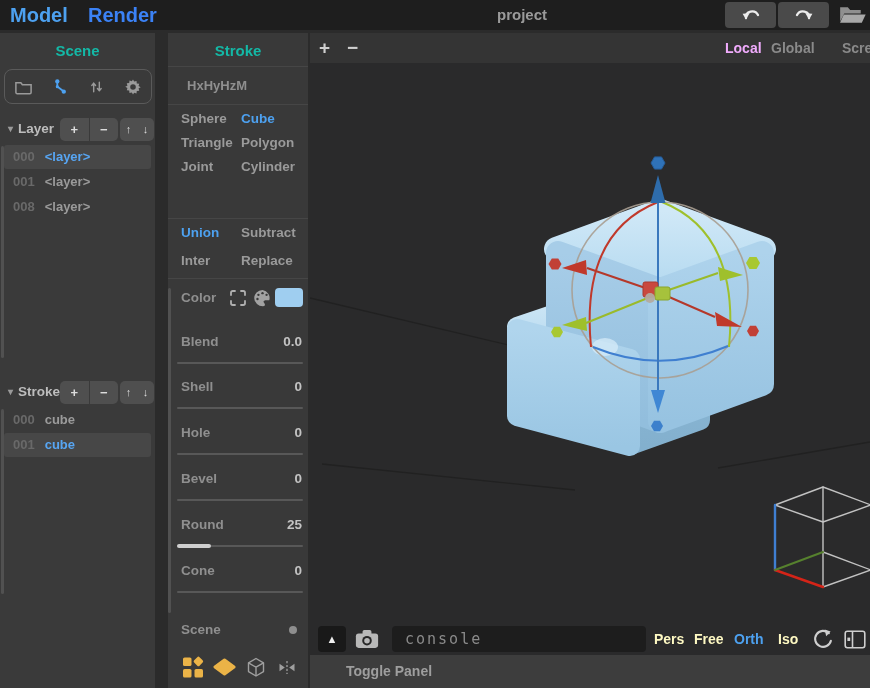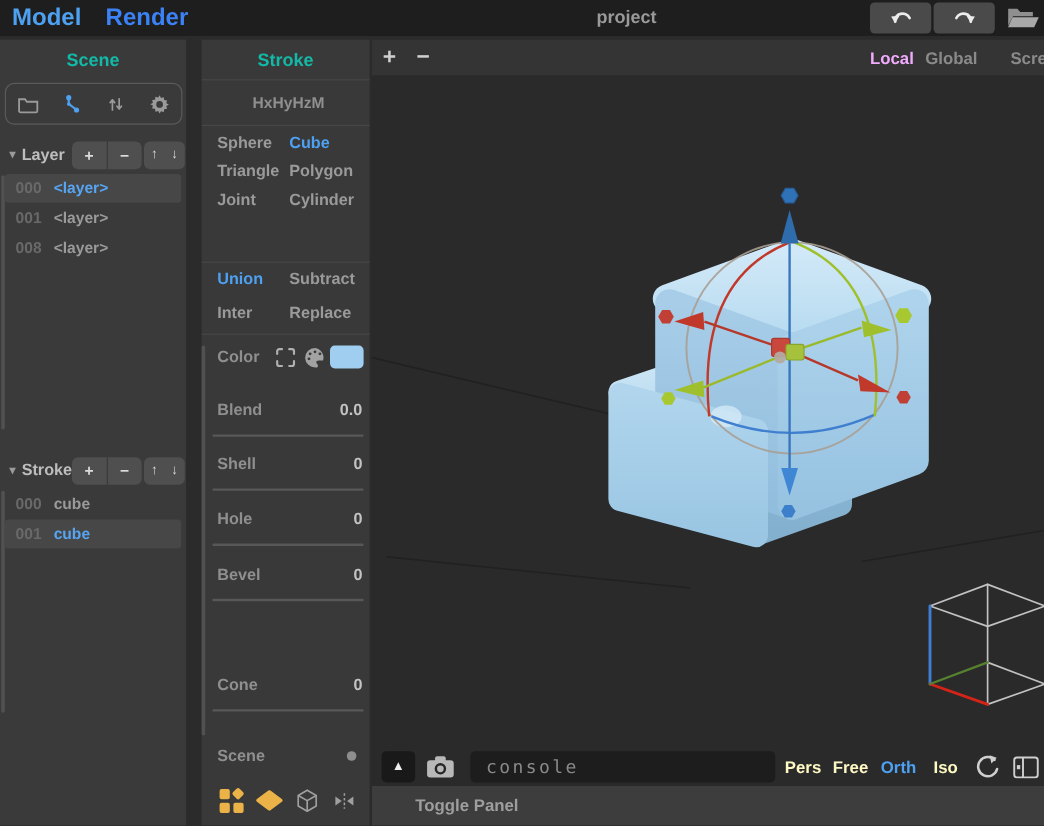--- a/index.html
+++ b/index.html
@@ -45,21 +45,21 @@
   .g2 span{font-size:11px}
   
   .lrow{position:absolute;left:4px;width:147px;height:24px;line-height:24px;border-radius:3px;font-size:13px;font-weight:bold;cursor:pointer}
   .lrow .idx{color:#696969;margin-left:9px}
   .lrow .lbl{color:#9a9a9a;margin-left:10px}
   .lrow.sel{background:#474747}
   .lrow.sel .lbl{color:#57a5f2}
   .scrollbar{position:absolute;left:1px;width:3px;background:#515151;border-radius:2px}
   
   .divider{position:absolute;left:0;right:0;height:1px;background:#464646}
-  #dim-row{position:absolute;left:19px;right:14px;top:37px;height:30px;display:flex;justify-content:center;align-items:center}
+  #dim-row{position:absolute;left:19px;right:14px;top:37px;height:30px;display:flex;justify-content:flex-start;align-items:center}
   #dim-row span{font-size:13px;font-weight:bold;color:#8f8f8f;cursor:pointer}
   .cellgrid{position:absolute;left:13px;right:6px;display:grid;grid-template-columns:60px auto}
   #shape-grid{top:76px;row-gap:4px}
   #bool-grid{top:190px;row-gap:8px}
   .cell{font-size:13.5px;font-weight:bold;color:#9a9a9a;height:20px;line-height:20px;cursor:pointer}
   .cell.active{color:#4da1f0}
   #color-row{position:absolute;left:13px;top:255px;height:20px;width:120px}
   #color-label{font-size:13.5px;font-weight:bold;color:#8f8f8f;line-height:20px}
   .crow-ic{position:absolute;top:1px;width:18px;height:18px;cursor:pointer}
   #color-swatch{position:absolute;left:94px;top:0;width:28px;height:19px;border-radius:4px;cursor:pointer}
@@ -268,20 +268,27 @@
     <span class="pvalue">0</span>
     <div class="ptrack">
         <div class="pfill" style="width: 0%;"></div>
       </div>
   </div>
   <div class="param" style="top:437px">
     <span class="plabel">Bevel</span>
     <span class="pvalue">0</span>
     <div class="ptrack">
         <div class="pfill" style="width: 0%;"></div>
+      </div>
+  </div>
+  <div class="param" style="top:483px">
+    <span class="plabel">Round</span>
+    <span class="pvalue">25</span>
+    <div class="ptrack">
+        <div class="pfill" style="width: 27%;"></div>
       </div>
   </div>
   <div class="param" style="top:529px">
     <span class="plabel">Cone</span>
     <span class="pvalue">0</span>
     <div class="ptrack">
         <div class="pfill" style="width: 0%;"></div>
       </div>
   </div>
   <div class="param" style="top:588px">

